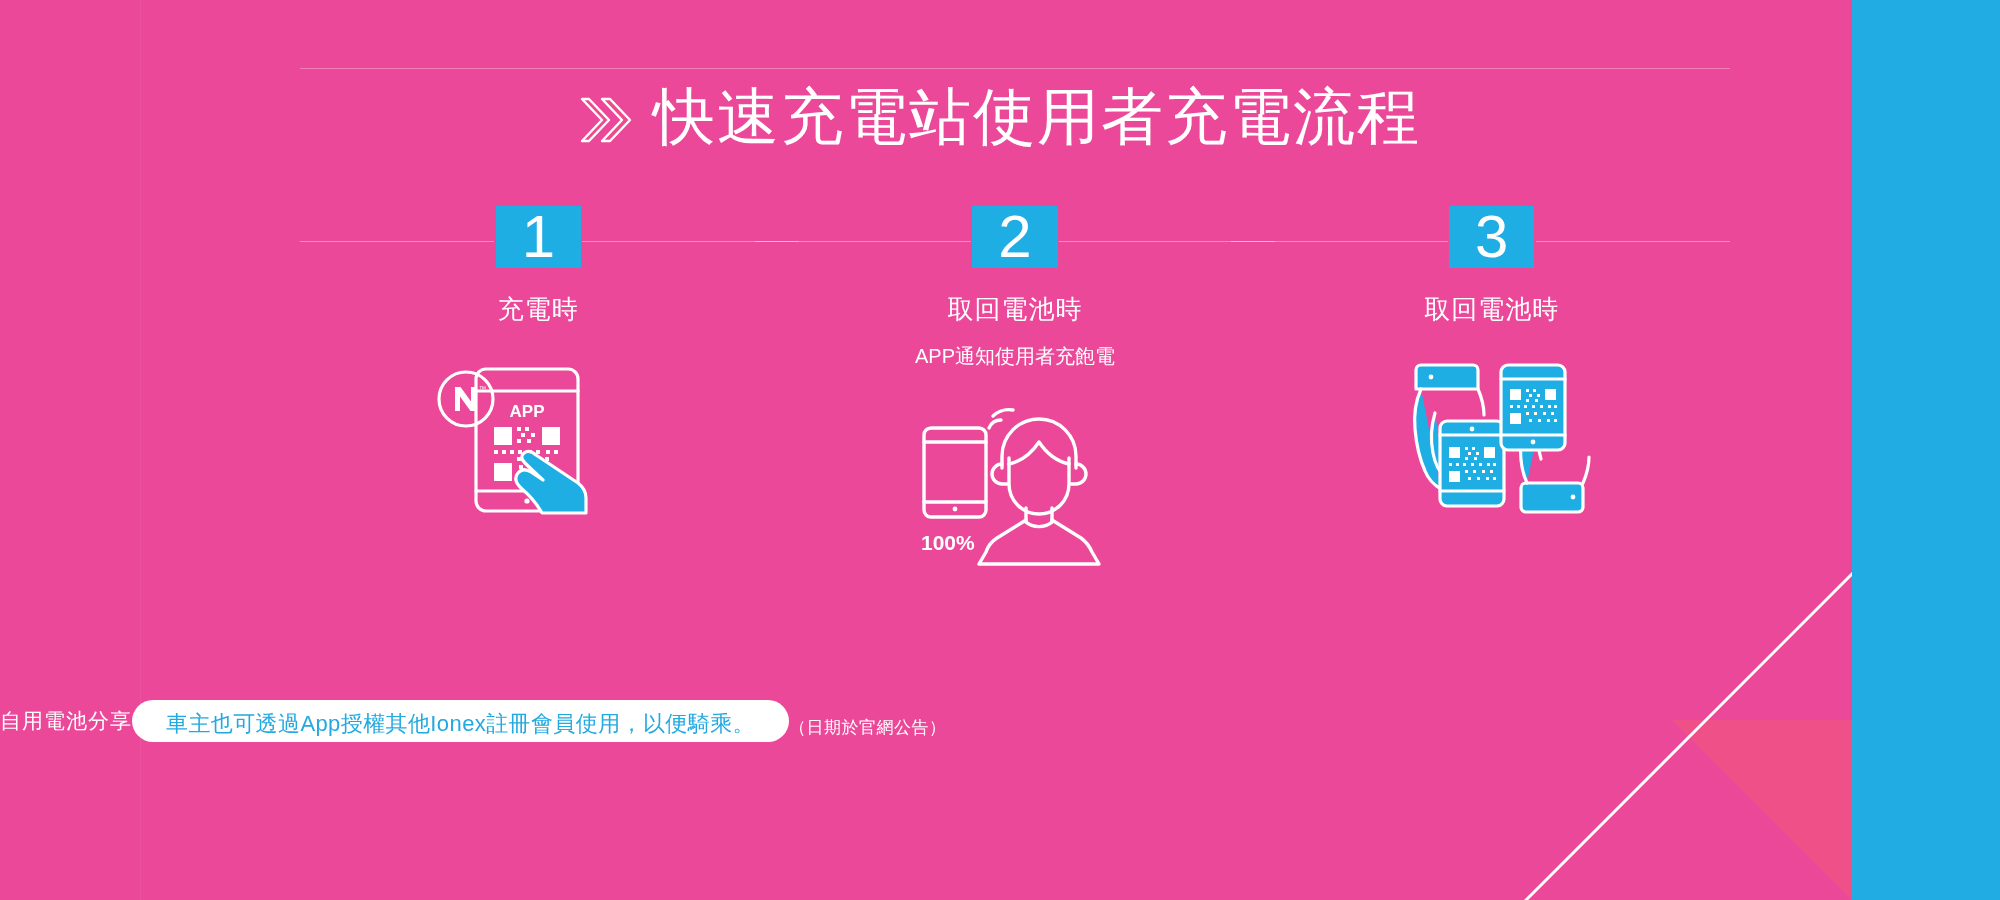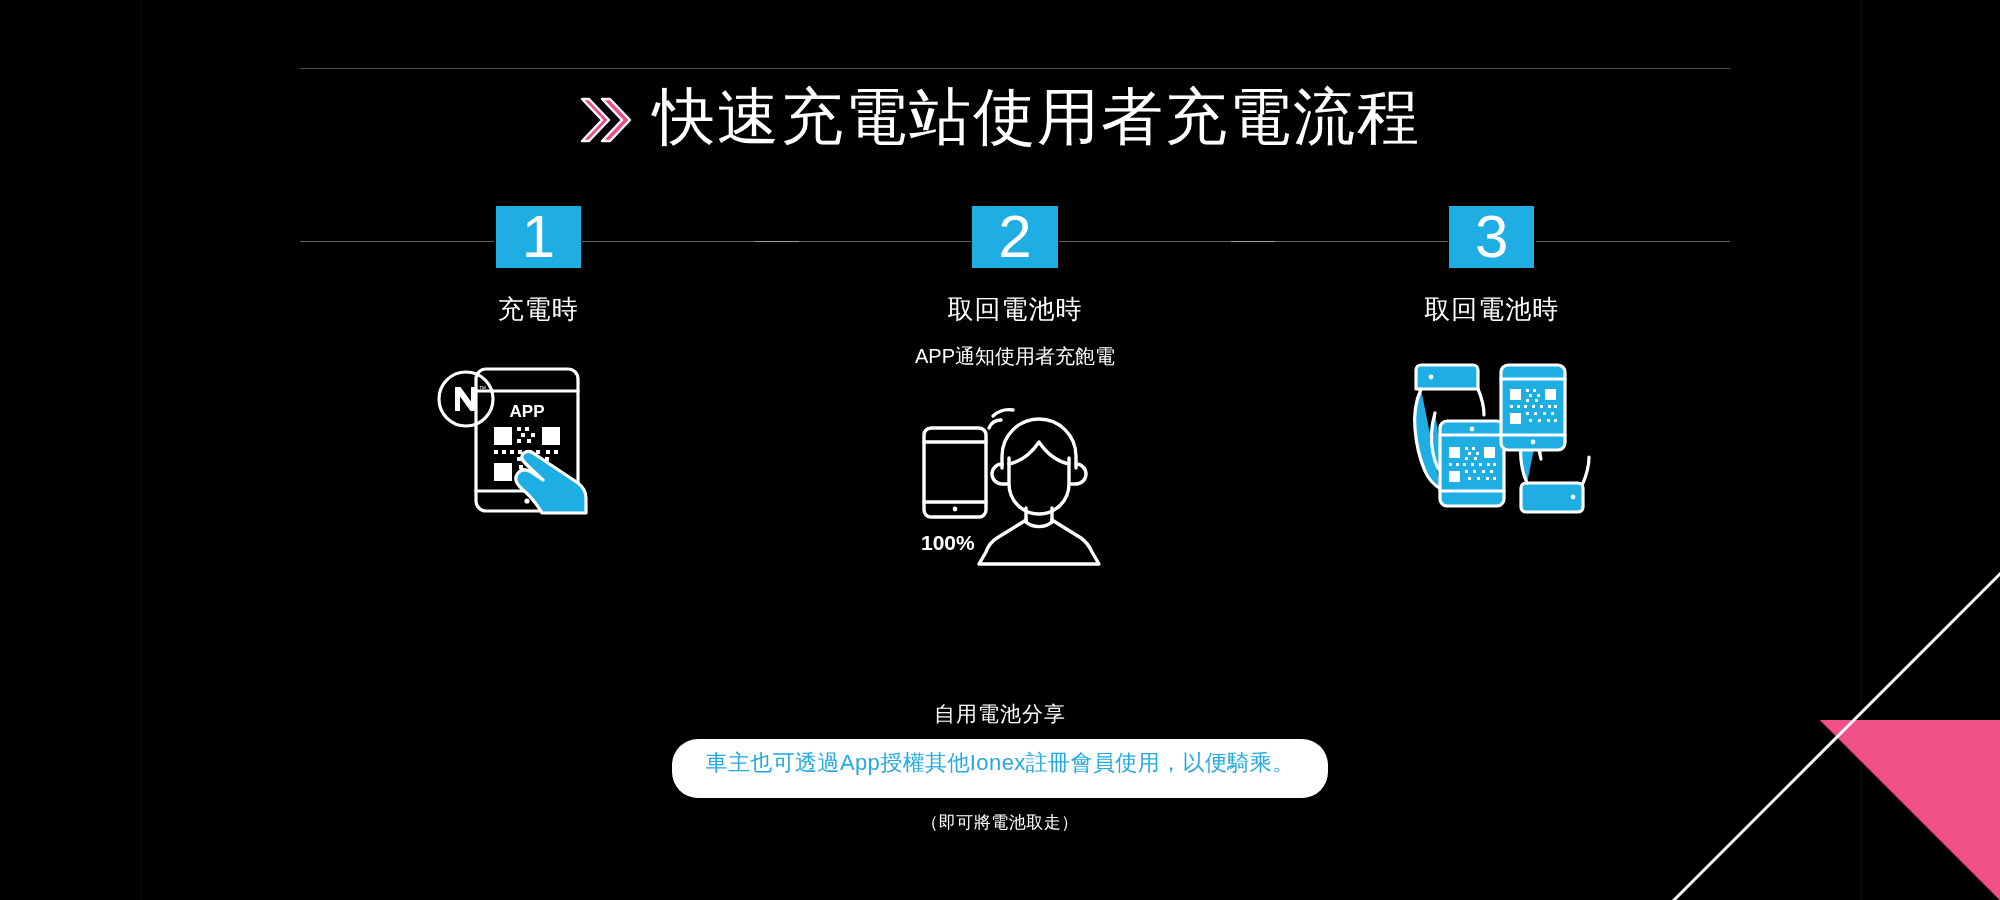--- a/index.html
+++ b/index.html
@@ -12,23 +12,23 @@
     height: 900px;
     overflow: hidden;
     background: #21ace3;
     font-family: "Liberation Sans", "DejaVu Sans", sans-serif;
     color: #ffffff;
     -webkit-font-smoothing: antialiased;
   }
 
   .stage {
     position: relative;
-    width: 2000px;
+    width: 1852px;
     height: 900px;
-    background: #000000;
+    background: #ec4899;
     overflow: hidden;
   }
 
   
   .seam {
     position: absolute;
     top: 0;
     left: 140px;
     width: 1px;
     height: 900px;
@@ -184,35 +184,34 @@
   }
   .step-art svg { display: block; overflow: visible; }
 
   
   .footer {
     position: absolute;
     left: 0;
     top: 700px;
     width: 2000px;
     display: flex;
-    flex-direction: column;
+    flex-direction: row;
     align-items: center;
   }
   .footer-title {
     font-size: 21px;
     line-height: 1.3;
     letter-spacing: 1px;
     color: #ffffff;
   }
   .footer-pill {
-    margin-top: 12px;
     background: #ffffff;
     color: #22a9e0;
     border-radius: 26px;
-    padding: 10px 34px 21px 34px;
+    padding: 10px 34px 4px 34px;
     font-size: 22px;
     line-height: 1.25;
     letter-spacing: 0.4px;
     white-space: nowrap;
   }
   .footer-note {
     margin-top: 14px;
     font-size: 17px;
     line-height: 1.3;
     letter-spacing: 0.5px;
@@ -443,21 +442,21 @@
             </g>
           </svg>
         </div>
       </div>
 
     </div>
 
     <div class="footer">
       <div class="footer-title">自用電池分享</div>
       <div class="footer-pill">車主也可透過App授權其他Ionex註冊會員使用，以便騎乘。</div>
-      <div class="footer-note">（即可將電池取走）</div>
+      <div class="footer-note">（日期於官網公告）</div>
     </div>
 
   </div>
 
   <div class="corner-pink"></div>
   <div class="corner-line">
     <svg viewBox="0 0 330 330" preserveAspectRatio="none" aria-hidden="true">
       <line x1="0" y1="330" x2="330" y2="0" stroke="#ffffff" stroke-width="3"></line>
     </svg>
   </div>

